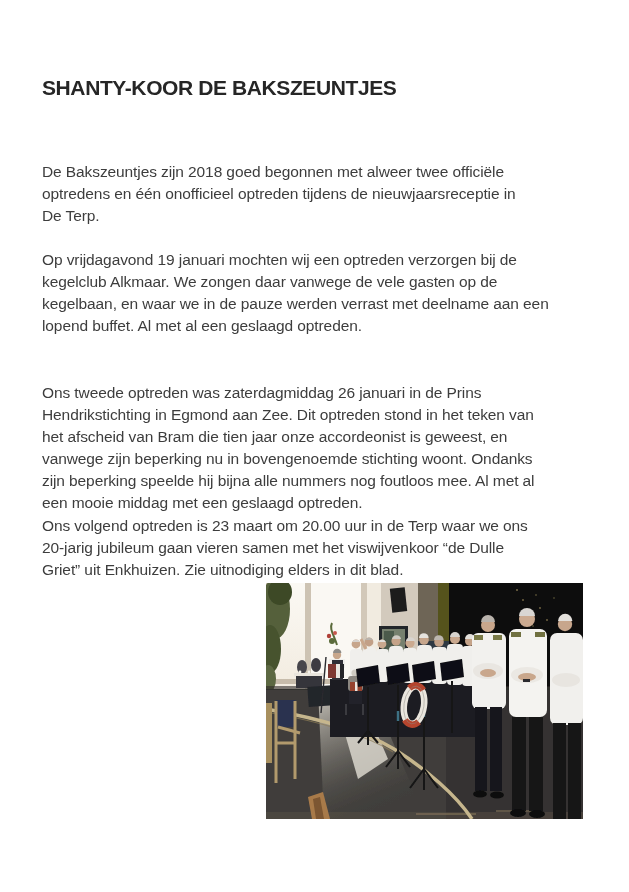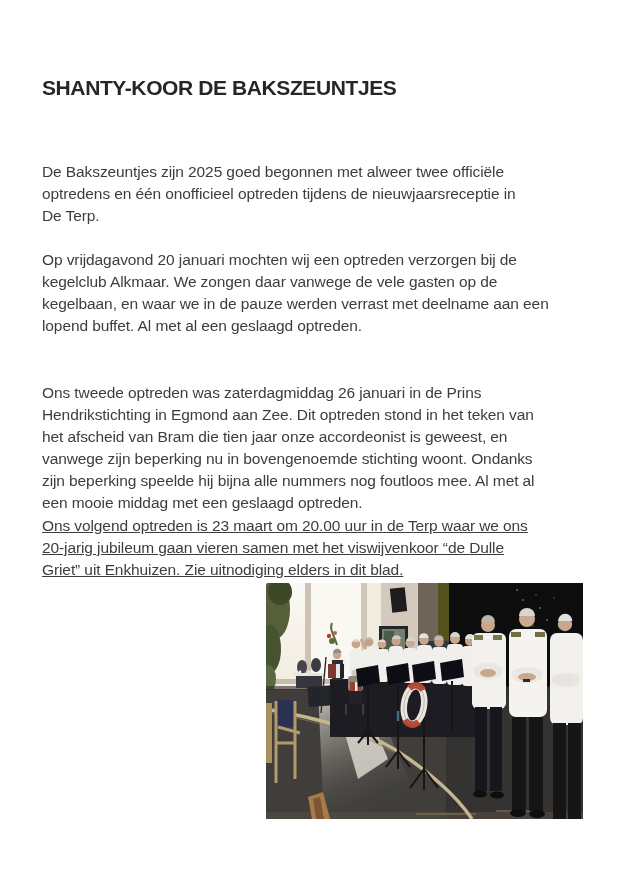--- a/index.html
+++ b/index.html
@@ -19,39 +19,39 @@
   .para{
     position:absolute;left:42px;margin:0;
     font-size:15.5px;line-height:22px;
     letter-spacing:-0.1px;
     white-space:pre-line;
     color:#3d3d3d;
   }
   #p1{top:161px;}
   #p2{top:249px;}
   #p3{top:382px;}
-  #p4{top:515px;text-decoration:underline;}
+  #p4{top:515px;}
   #closing{top:666px;}
   .photo{
     position:absolute;left:266px;top:583px;width:317px;height:236px;
     overflow:hidden;background:#d3cabd;
   }
   .photo svg{display:block;width:317px;height:236px;}
 </style>
 </head>
 <body>
 
 <div class="page">
 
   <h1 class="title">SHANTY-KOOR DE BAKSZEUNTJES</h1>
 
-  <p class="para" id="p1">De Bakszeuntjes zijn 2025 goed begonnen met alweer twee officiële
+  <p class="para" id="p1">De Bakszeuntjes zijn 2018 goed begonnen met alweer twee officiële
 optredens en één onofficieel optreden tijdens de nieuwjaarsreceptie in
 De Terp.</p>
-  <p class="para" id="p2">Op vrijdagavond 20 januari mochten wij een optreden verzorgen bij de
+  <p class="para" id="p2">Op vrijdagavond 19 januari mochten wij een optreden verzorgen bij de
 kegelclub Alkmaar. We zongen daar vanwege de vele gasten op de
 kegelbaan, en waar we in de pauze werden verrast met deelname aan een
 lopend buffet. Al met al een geslaagd optreden.</p>
   <p class="para" id="p3">Ons tweede optreden was zaterdagmiddag 26 januari in de Prins
 Hendrikstichting in Egmond aan Zee. Dit optreden stond in het teken van
 het afscheid van Bram die tien jaar onze accordeonist is geweest, en
 vanwege zijn beperking nu in bovengenoemde stichting woont. Ondanks
 zijn beperking speelde hij bijna alle nummers nog foutloos mee. Al met al
 een mooie middag met een geslaagd optreden.</p>
   <p class="para" id="p4">Ons volgend optreden is 23 maart om 20.00 uur in de Terp waar we ons

